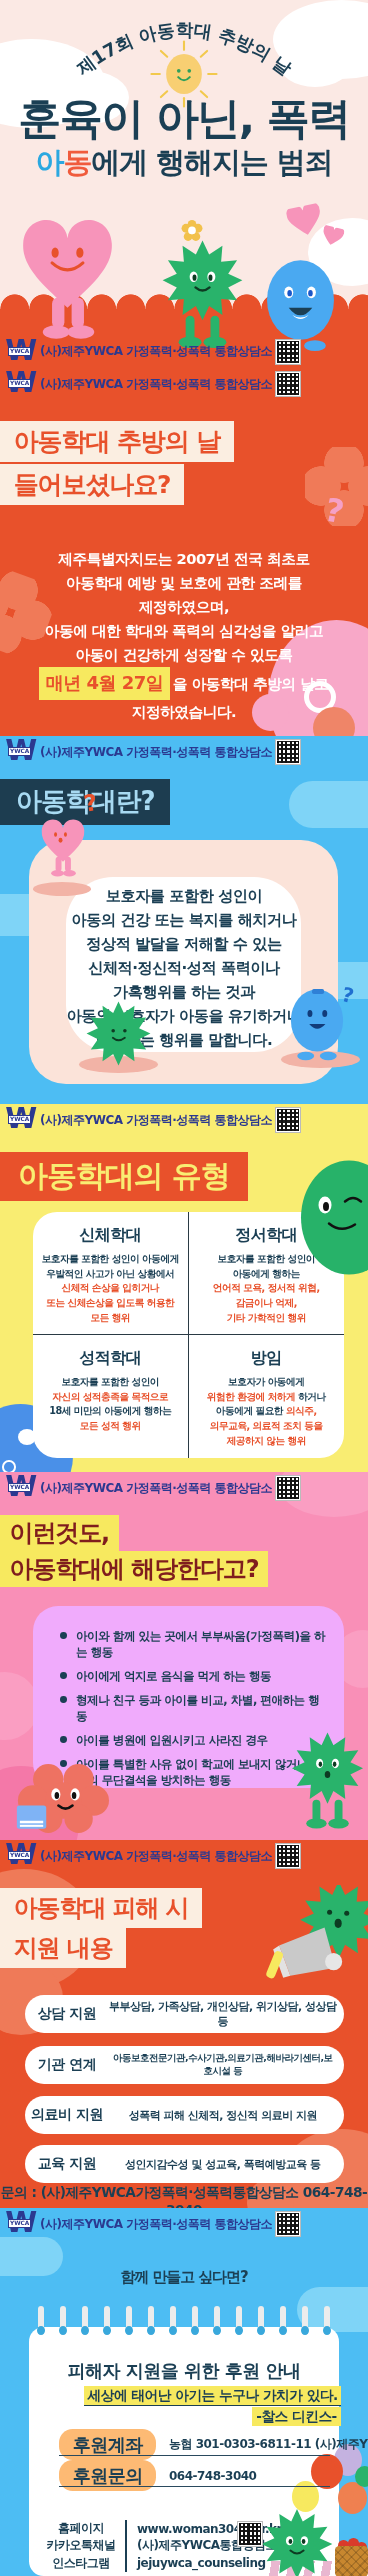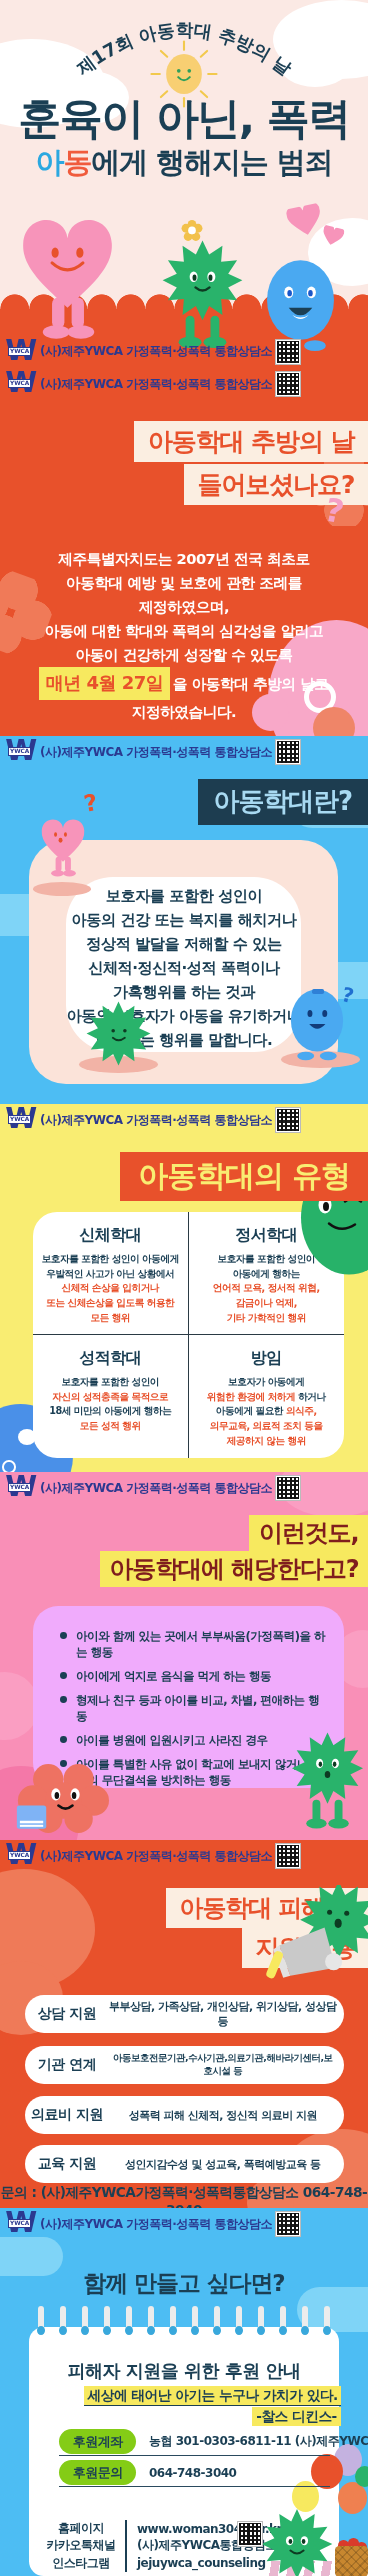--- a/index.html
+++ b/index.html
@@ -23,21 +23,21 @@
 .sunwrap{position:absolute;left:142px;top:32px}
 .hero-title{position:absolute;top:90px;width:100%;text-align:center;font-size:43px;color:#1b3f54;letter-spacing:-1.6px}
 .hero-sub{position:absolute;top:143px;width:100%;text-align:center;font-size:29px;color:#1b3f54;letter-spacing:-1.1px}
 .scallops{position:absolute;left:0;bottom:59px;width:100%;height:14.7px;background:radial-gradient(circle at 14.7px 14.7px,#e8512b 14px,transparent 14.7px) repeat-x;background-size:29px 14.7px}
 .ground{position:absolute;left:0;bottom:0;width:100%;height:59px;background:#e8512b}
 .chr{position:absolute;z-index:20}
 
 .flw{position:absolute;width:79px;height:79px;background:radial-gradient(circle 20px at 39px 16px,#f07a58 19.5px,transparent 20px),radial-gradient(circle 20px at 39px 63px,#f07a58 19.5px,transparent 20px),radial-gradient(circle 20px at 16px 39px,#f07a58 19.5px,transparent 20px),radial-gradient(circle 20px at 63px 39px,#f07a58 19.5px,transparent 20px)}
 .oblob{position:absolute;background:#ef7a58;border-radius:50%}
 .pblob{position:absolute;background:#f8a8c8;border-radius:50%}
-.titlebox-line{position:absolute;width:100%;text-align:right;z-index:5}
+.titlebox-line{position:absolute;width:100%;text-align:left;z-index:5}
 .creambox{display:inline-block;background:#fbeee1;color:#e8512b;font-size:25px;letter-spacing:-1.1px;padding:4.2px 13.7px}
 .s2 .body{position:absolute;top:179px;width:100%;text-align:center;z-index:5}
 .s2 .bline{font-size:14.7px;color:#fff;line-height:24px;letter-spacing:-0.5px}
 .hl{display:inline-block;background:#f7e95f;color:#e8512b;padding:1.1px 6.3px;font-size:18px;margin-right:3.2px}
 .qmark-pink{position:absolute;color:#f5a0c6;font-size:32px;z-index:6}
 .ring{position:absolute;border:5.3px solid #fff;border-radius:50%}
 
 .bcloud{position:absolute;background:#7fd4f7;border-radius:32px}
 .navybox{display:inline-block;background:#1d3d50;color:#a8daf2;font-size:26px;letter-spacing:-1.1px;padding:5.3px 16px}
 .card3{position:absolute;left:29px;top:104px;width:309px;height:244px;background:#fbe3d9;border-radius:37px;z-index:3}
@@ -64,30 +64,30 @@
 .card5 li{position:relative;padding-left:19px;margin-bottom:8px;font-size:11.6px;line-height:16px;color:#1b3f54;letter-spacing:-0.5px}
 .card5 li::before{content:"";position:absolute;left:3.2px;top:4.2px;width:6.8px;height:6.8px;border-radius:50%;background:#1b3f54}
 
 .srow{position:absolute;left:25px;width:319px;height:38px;background:#fff;border-radius:21px;display:flex;align-items:center;z-index:5}
 .srow .lbl{flex:0 0 84px;text-align:center;font-size:14px;color:#1b3f54;letter-spacing:-0.5px}
 .srow .val{flex:1;text-align:center;font-size:11px;color:#1b3f54;letter-spacing:-0.5px;padding-right:7.4px}
 .srow .val.sm{font-size:9.5px}
 .inq{position:absolute;top:344px;width:100%;text-align:center;font-size:13.7px;color:#1b3f54;letter-spacing:-0.5px;z-index:5}
 
 .s7 .t1{position:absolute;top:30.5px;width:100%;text-align:center;font-size:23px;color:#1b3f54;letter-spacing:-1.1px;z-index:5}
-.s7 .t2{position:absolute;top:60px;width:100%;text-align:center;font-size:23px;color:#1b3f54;letter-spacing:-1.1px;z-index:5}
+.s7 .t2{position:absolute;top:60px;width:100%;text-align:center;font-size:15px;color:#1b3f54;letter-spacing:-1.1px;z-index:5}
 .notebook{position:absolute;left:29px;top:119px;width:310px;height:249px;background:#fff;border-radius:14.7px;z-index:3}
 .pins{position:absolute;left:38px;top:98px;width:292px;display:flex;justify-content:space-between;z-index:4}
 .pin{width:5.8px;height:29px;background:#ececec;border-radius:3.2px;position:relative}
 .pin::after{content:"";position:absolute;left:-1.1px;bottom:0.5px;width:8px;height:9px;border-radius:50%;background:#39a8dc}
 .nb-head{position:absolute;top:151px;width:100%;text-align:center;font-size:18px;color:#1b3f54;letter-spacing:-0.5px;z-index:5}
 .quote{position:absolute;top:178px;right:27px;background:#f7e95f;border-bottom:1.6px solid #1b3f54;font-size:13.7px;color:#1b3f54;padding:0.5px 3.2px;letter-spacing:-0.5px;z-index:5}
 .quote-author{position:absolute;top:199px;right:27px;background:#f7e95f;font-size:13.7px;color:#1b3f54;padding:0.5px 4.2px;letter-spacing:-0.5px;z-index:5}
 .drow{position:absolute;left:59px;display:flex;align-items:center;gap:12.6px;z-index:5}
-.dlbl{background:#84cc16;border-radius:13.7px;padding:3.7px 13.7px;font-size:13px;color:#1b3f54;white-space:nowrap;letter-spacing:-0.5px}
+.dlbl{background:#fdba74;border-radius:13.7px;padding:3.7px 13.7px;font-size:18px;color:#1b3f54;white-space:nowrap;letter-spacing:-0.5px}
 .dval{font-size:12px;color:#1b3f54;white-space:nowrap;letter-spacing:-0.5px}
 .dline{position:absolute;left:59px;right:38px;height:1.1px;background:#2a4a5e;z-index:5}
 .banner{position:absolute;left:52px;right:52px;top:282px;background:#f7e95f;border-radius:16px;text-align:center;font-size:11px;color:#1b3f54;padding:4.7px 1.1px;letter-spacing:-0.5px;z-index:5}
 .chs{position:absolute;left:41px;top:312px;z-index:5}
 .ch{display:flex;align-items:center;height:17.3px}
 .ch .cl{width:80px;text-align:center;font-size:12px;color:#1b3f54;letter-spacing:-0.5px}
 .ch .cv{padding-left:16px;font-size:12px;color:#1b3f54;white-space:nowrap;letter-spacing:-0.5px}
 .chdiv{position:absolute;left:125px;top:312px;width:1.6px;height:52px;background:#1b3f54;z-index:5}
 .qr-sm{position:absolute;left:238px;top:314px;width:24px;height:24px;z-index:6}
 .balloon{position:absolute;border-radius:50%;z-index:4}

